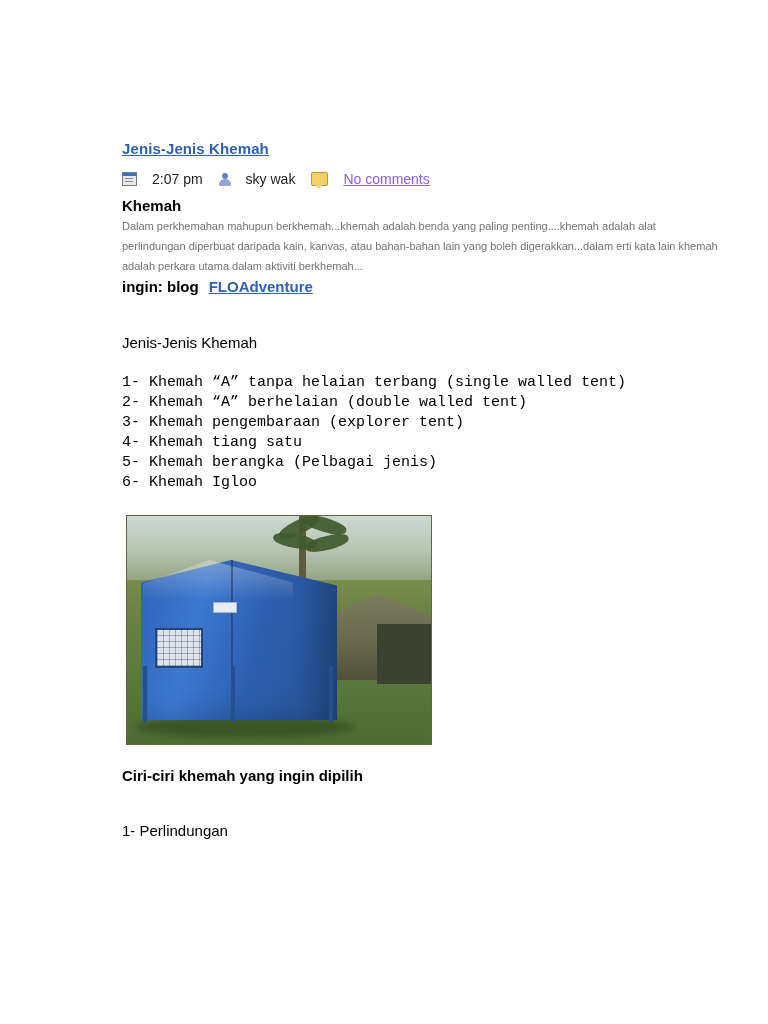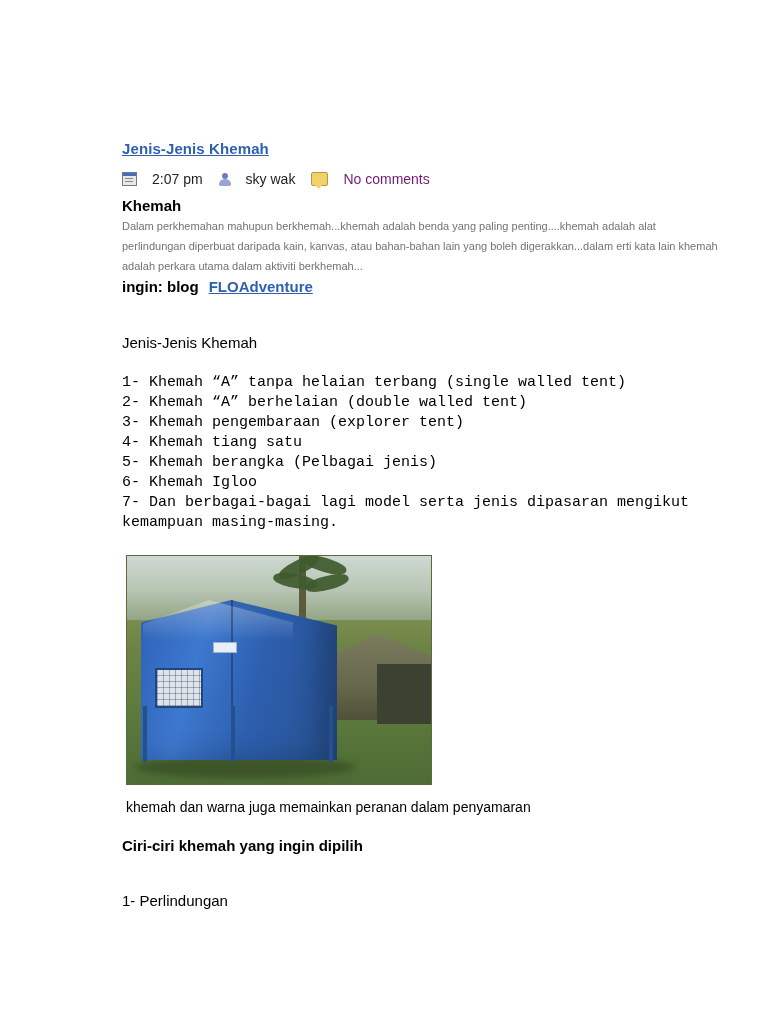--- a/index.html
+++ b/index.html
@@ -105,21 +105,22 @@
     position: absolute;
     left: 3px; bottom: -4px;
     width: 0; height: 0;
     border-left: 4px solid transparent;
     border-right: 3px solid transparent;
     border-top: 4px solid #f2d16b;
   }
   .meta-time { margin-right: 4px; }
   .meta-author { margin-right: 4px; }
   .comments-link {
-    color: #701a75;
+    color: #8b5cf6;
+    text-decoration: underline;
     cursor: pointer;
   }
   .body-heading {
     font-size: 15px;
     font-weight: bold;
     margin: 8px 0 2px 0;
   }
   .body-par {
     font-size: 11px;
     line-height: 20px;
@@ -289,21 +290,20 @@
 
     <p class="plain-line">Jenis-Jenis Khemah</p>
 
     <div class="list-block">
       <div>1- Khemah “A” tanpa helaian terbang (single walled tent)</div>
       <div>2- Khemah “A” berhelaian (double walled tent)</div>
       <div>3- Khemah pengembaraan (explorer tent)</div>
       <div>4- Khemah tiang satu</div>
       <div>5- Khemah berangka (Pelbagai jenis)</div>
       <div>6- Khemah Igloo</div>
-      <div>7- Dan berbagai-bagai lagi model serta jenis dipasaran mengikut kemampuan masing-masing.</div>
     </div>
 
     <div class="photo-wrap">
       <div class="photo">
         <div class="sky"></div>
         <div class="palm-trunk"></div>
         <div class="palm-leaf" style="left:150px; top:4px; transform:rotate(-25deg);"></div>
         <div class="palm-leaf" style="left:176px; top:2px; transform:rotate(18deg);"></div>
         <div class="palm-leaf" style="left:146px; top:18px; transform:rotate(12deg);"></div>
         <div class="palm-leaf" style="left:178px; top:20px; transform:rotate(-12deg);"></div>
@@ -314,20 +314,19 @@
         <div class="tent-roof-hi"></div>
         <div class="tent-seam"></div>
         <div class="tent-label"></div>
         <div class="tent-window"></div>
         <div class="tent-pole" style="left:16px;"></div>
         <div class="tent-pole" style="left:104px;"></div>
         <div class="tent-pole" style="left:202px;"></div>
       </div>
     </div>
 
-    <p class="caption">khemah dan warna juga memainkan peranan dalam penyamaran</p>
 
     <div class="sub-heading">Ciri-ciri khemah yang ingin dipilih</div>
 
     <p class="last-item">1- Perlindungan</p>
 
   </div>
 </div>
 
 </body></html>

